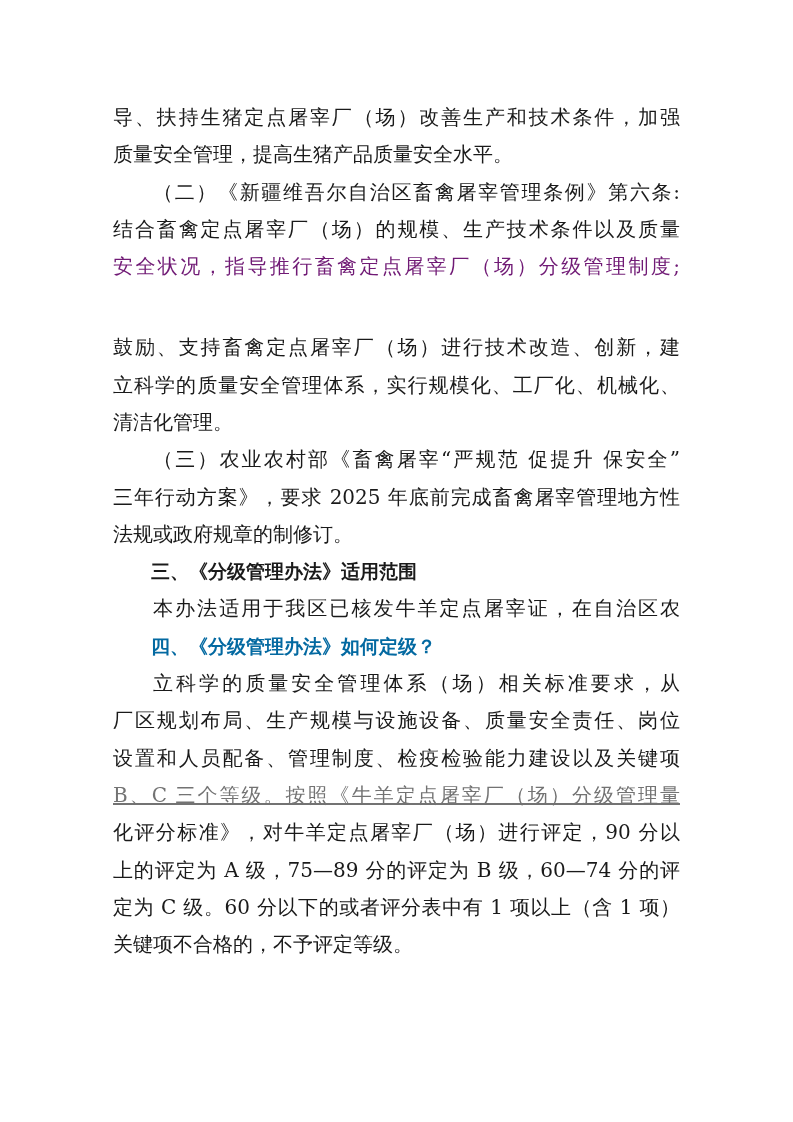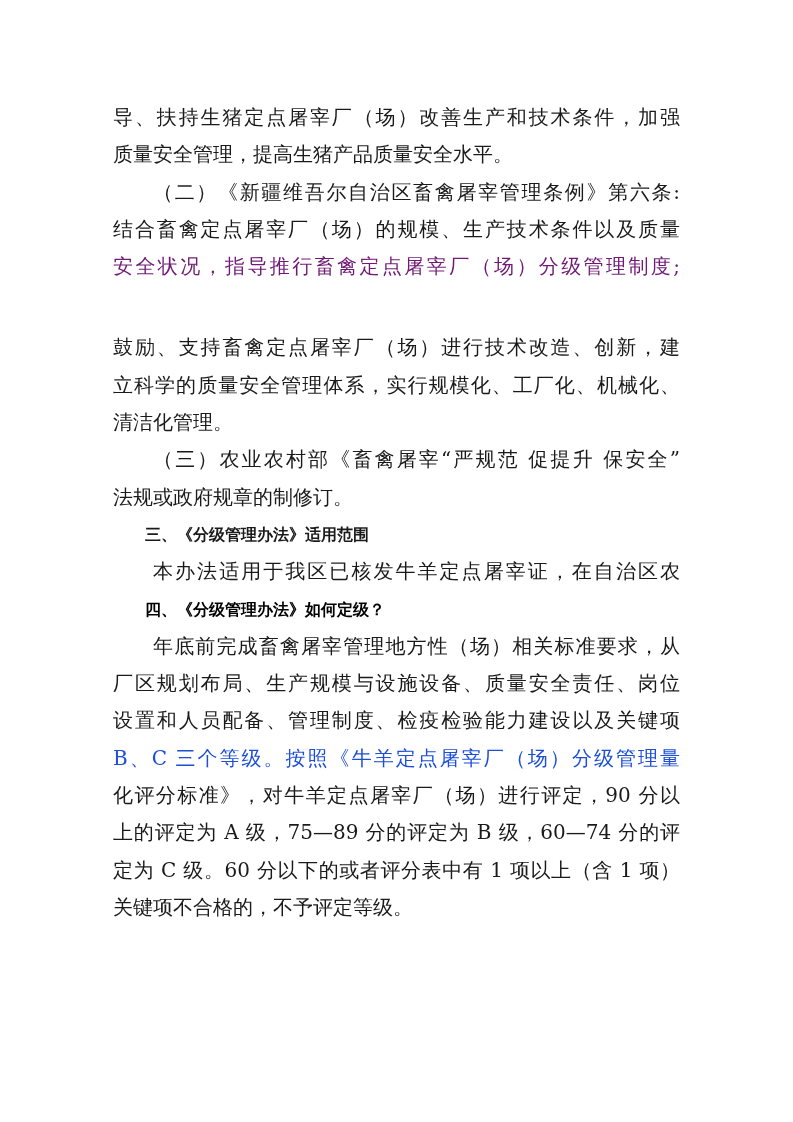--- a/index.html
+++ b/index.html
@@ -38,21 +38,21 @@
   .line.indent {
     text-indent: 2em;
   }
   .line.last {
     text-align: center;
     text-align-last: left;
   }
   .block.heading .line {
     font-family: Liberation Serif, serif;
     font-weight: 700;
-    font-size: 16px;
+    font-size: 19px;
     text-align: center;
     text-align-last: left;
   }
 </style>
 </head>
 <body>
 
 <div class="page" style="background: rgb(255, 255, 255);">
   <div class="text-block">
       <div class="block paragraph">
@@ -62,35 +62,36 @@
       <div class="block paragraph">
         <div class="line indent" style="color: rgb(26, 26, 26);">（二）《新疆维吾尔自治区畜禽屠宰管理条例》第六条:</div>
         <div class="line" style="color: rgb(26, 26, 26);">结合畜禽定点屠宰厂（场）的规模、生产技术条件以及质量</div>
         <div class="line" style="color: #701a75;">安全状况，指导推行畜禽定点屠宰厂（场）分级管理制度;</div>
         <div class="line" style="color: rgb(26, 26, 26); margin-top: 44px;">鼓励、支持畜禽定点屠宰厂（场）进行技术改造、创新，建</div>
         <div class="line" style="color: rgb(26, 26, 26);">立科学的质量安全管理体系，实行规模化、工厂化、机械化、</div>
         <div class="line last" style="color: rgb(26, 26, 26);">清洁化管理。</div>
       </div>
       <div class="block paragraph">
         <div class="line indent" style="color: rgb(26, 26, 26);">（三）农业农村部《畜禽屠宰“严规范 促提升 保安全”</div>
+        <div class="line" style="color: rgb(26, 26, 26);">三年行动方案》，要求 2025 年底前完成畜禽屠宰管理地方性</div>
         <div class="line last" style="color: rgb(26, 26, 26);">法规或政府规章的制修订。</div>
       </div>
       <div class="block heading">
         <div class="line indent last" style="color: rgb(26, 26, 26);">三、《分级管理办法》适用范围</div>
       </div>
       <div class="block paragraph">
-        <div class="line indent" style="color: rgb(26, 26, 26);">本办法适用于我区已核发牛羊定点屠宰证，在自治区农</div>
+        <div class="line indent" style="color: rgb(26, 26, 26); font-family: Liberation Mono, monospace;">本办法适用于我区已核发牛羊定点屠宰证，在自治区农</div>
       </div>
       <div class="block heading">
-        <div class="line indent last" style="color: #000000;">四、《分级管理办法》如何定级？</div>
+        <div class="line indent last" style="color: #0369a1;">四、《分级管理办法》如何定级？</div>
       </div>
       <div class="block paragraph">
-        <div class="line indent" style="color: rgb(26, 26, 26);">年底前完成畜禽屠宰管理地方性（场）相关标准要求，从</div>
+        <div class="line indent" style="color: rgb(26, 26, 26);">立科学的质量安全管理体系（场）相关标准要求，从</div>
         <div class="line" style="color: rgb(26, 26, 26);">厂区规划布局、生产规模与设施设备、质量安全责任、岗位</div>
         <div class="line" style="color: rgb(26, 26, 26);">设置和人员配备、管理制度、检疫检验能力建设以及关键项</div>
-        <div class="line" style="color: #1d4ed8;">B、C 三个等级。按照《牛羊定点屠宰厂（场）分级管理量</div>
+        <div class="line" style="color: #737373; text-decoration: underline;">B、C 三个等级。按照《牛羊定点屠宰厂（场）分级管理量</div>
         <div class="line" style="color: rgb(26, 26, 26);">化评分标准》，对牛羊定点屠宰厂（场）进行评定，90 分以</div>
         <div class="line" style="color: rgb(26, 26, 26);">上的评定为 A 级，75—89 分的评定为 B 级，60—74 分的评</div>
         <div class="line" style="color: rgb(26, 26, 26);">定为 C 级。60 分以下的或者评分表中有 1 项以上（含 1 项）</div>
         <div class="line last" style="color: rgb(26, 26, 26);">关键项不合格的，不予评定等级。</div>
       </div>
     </div>
 </div>
 
 </body></html>

